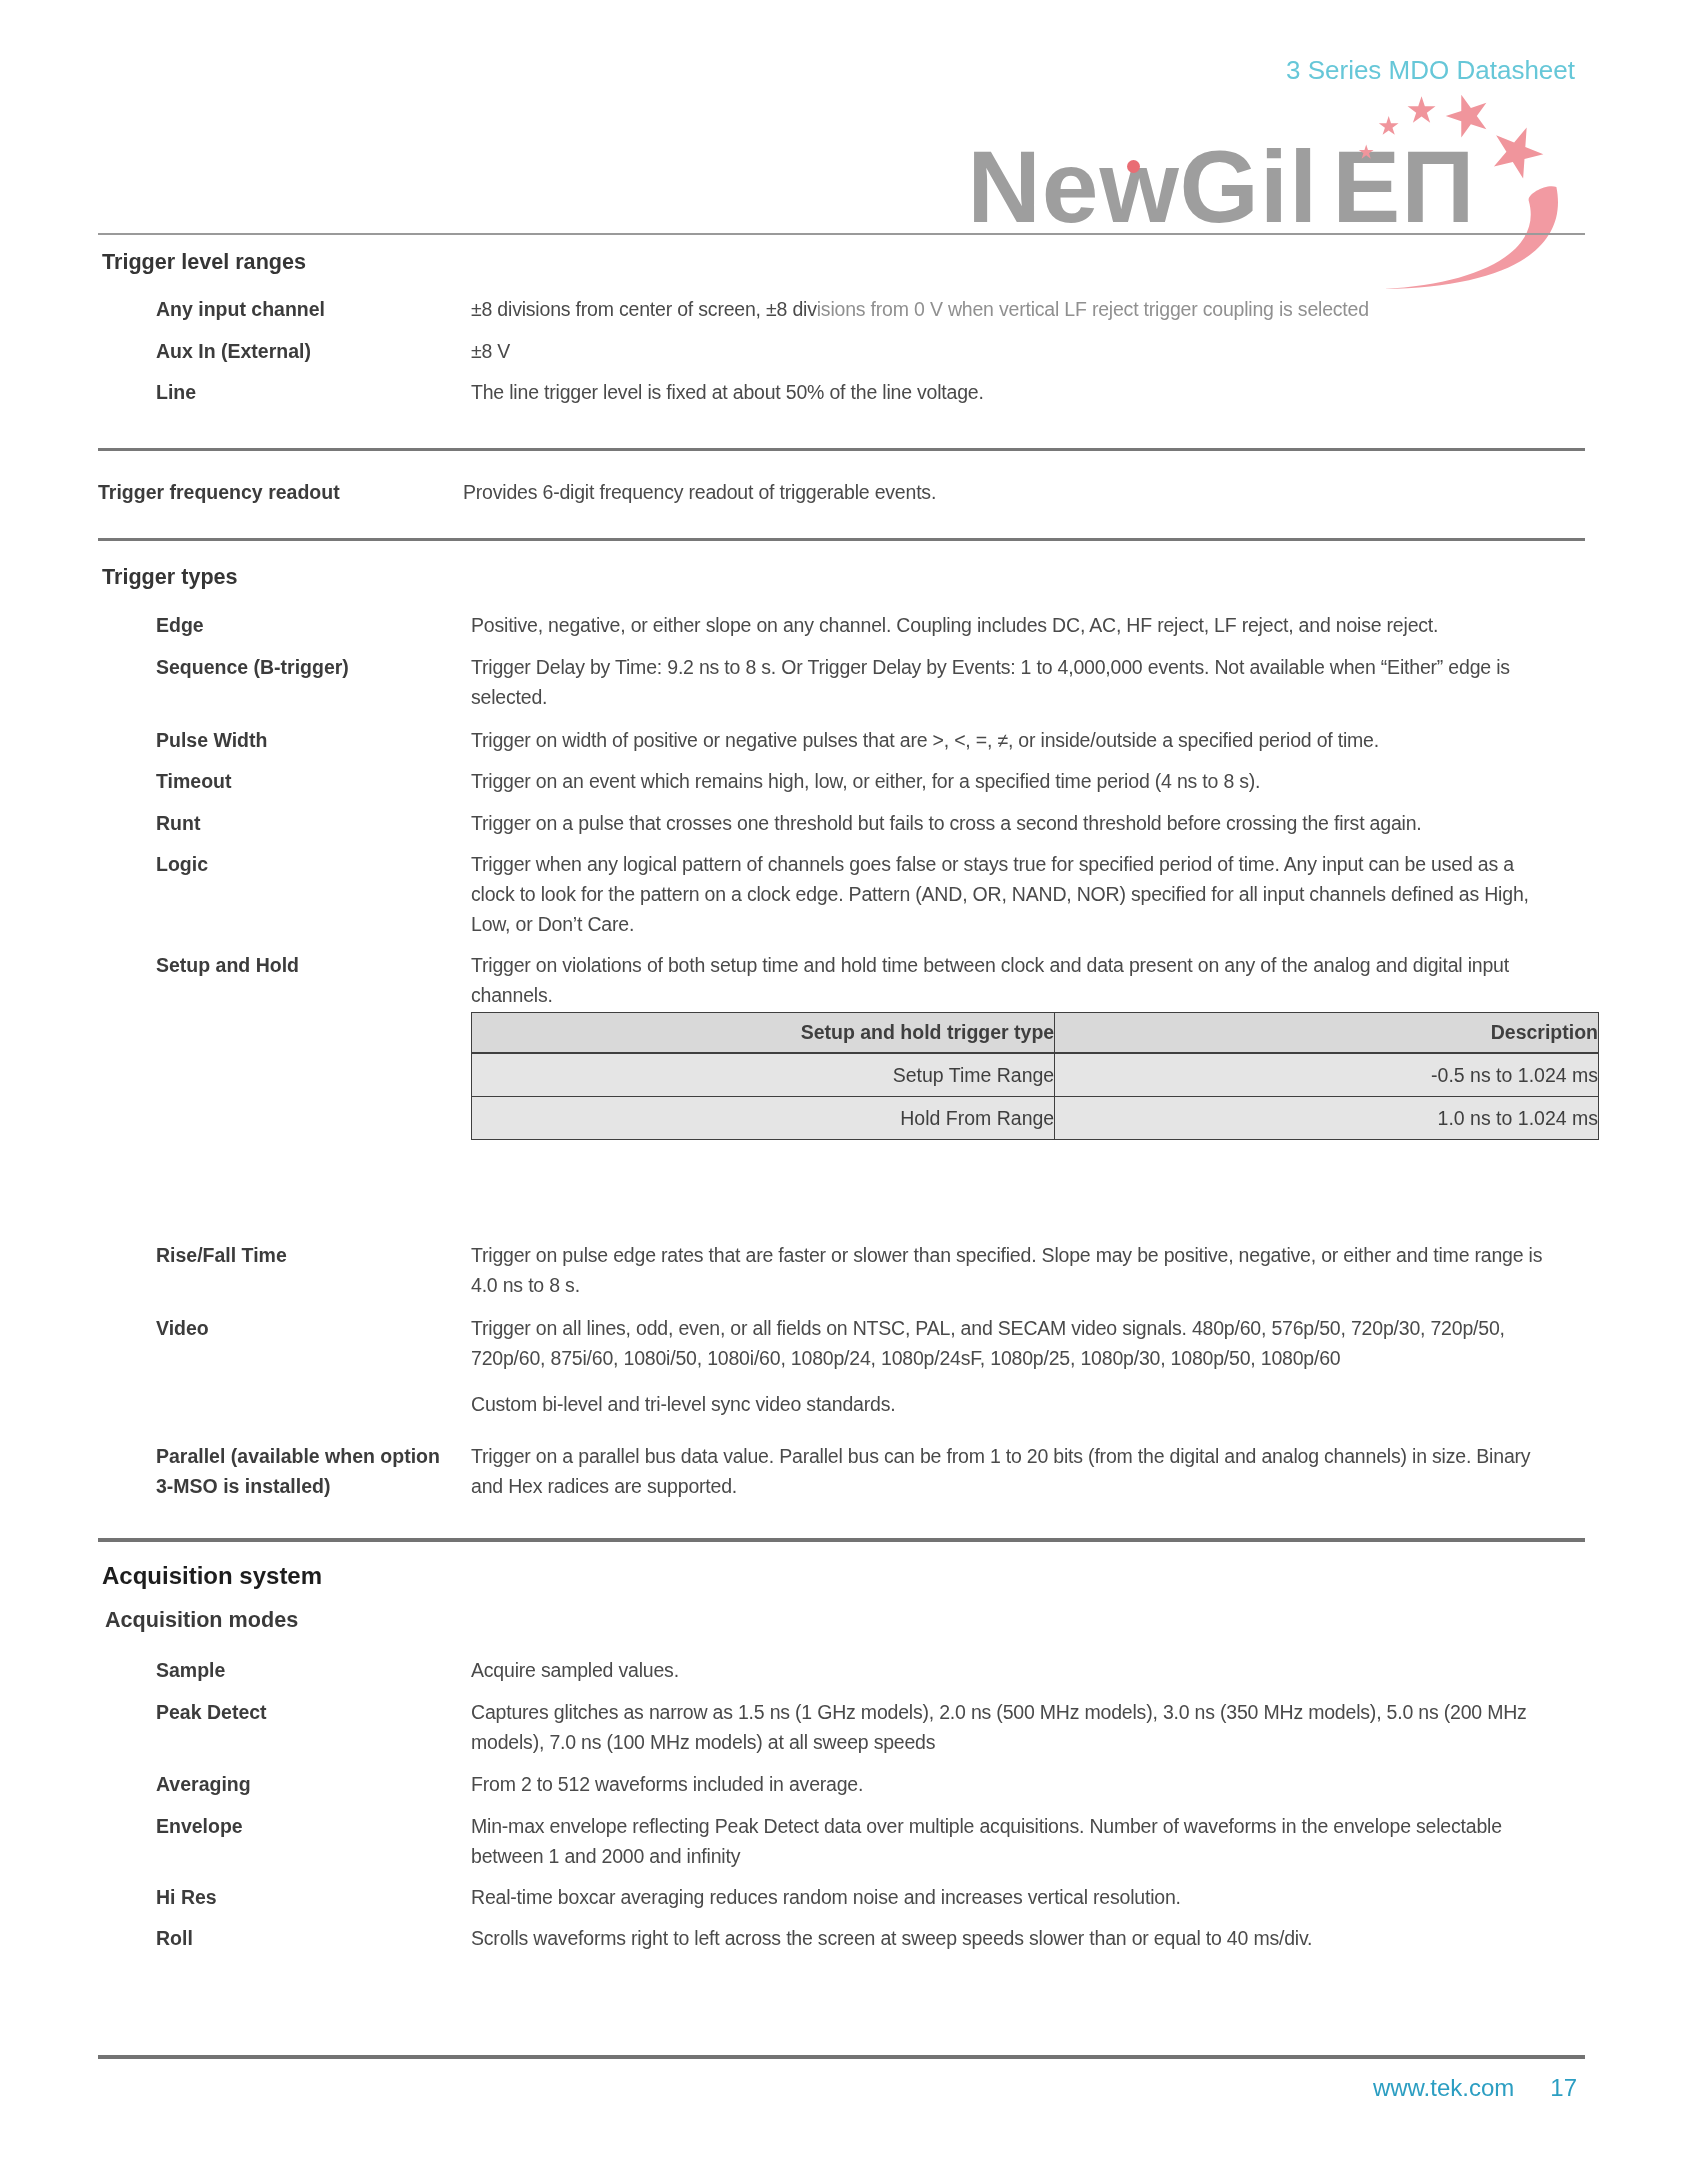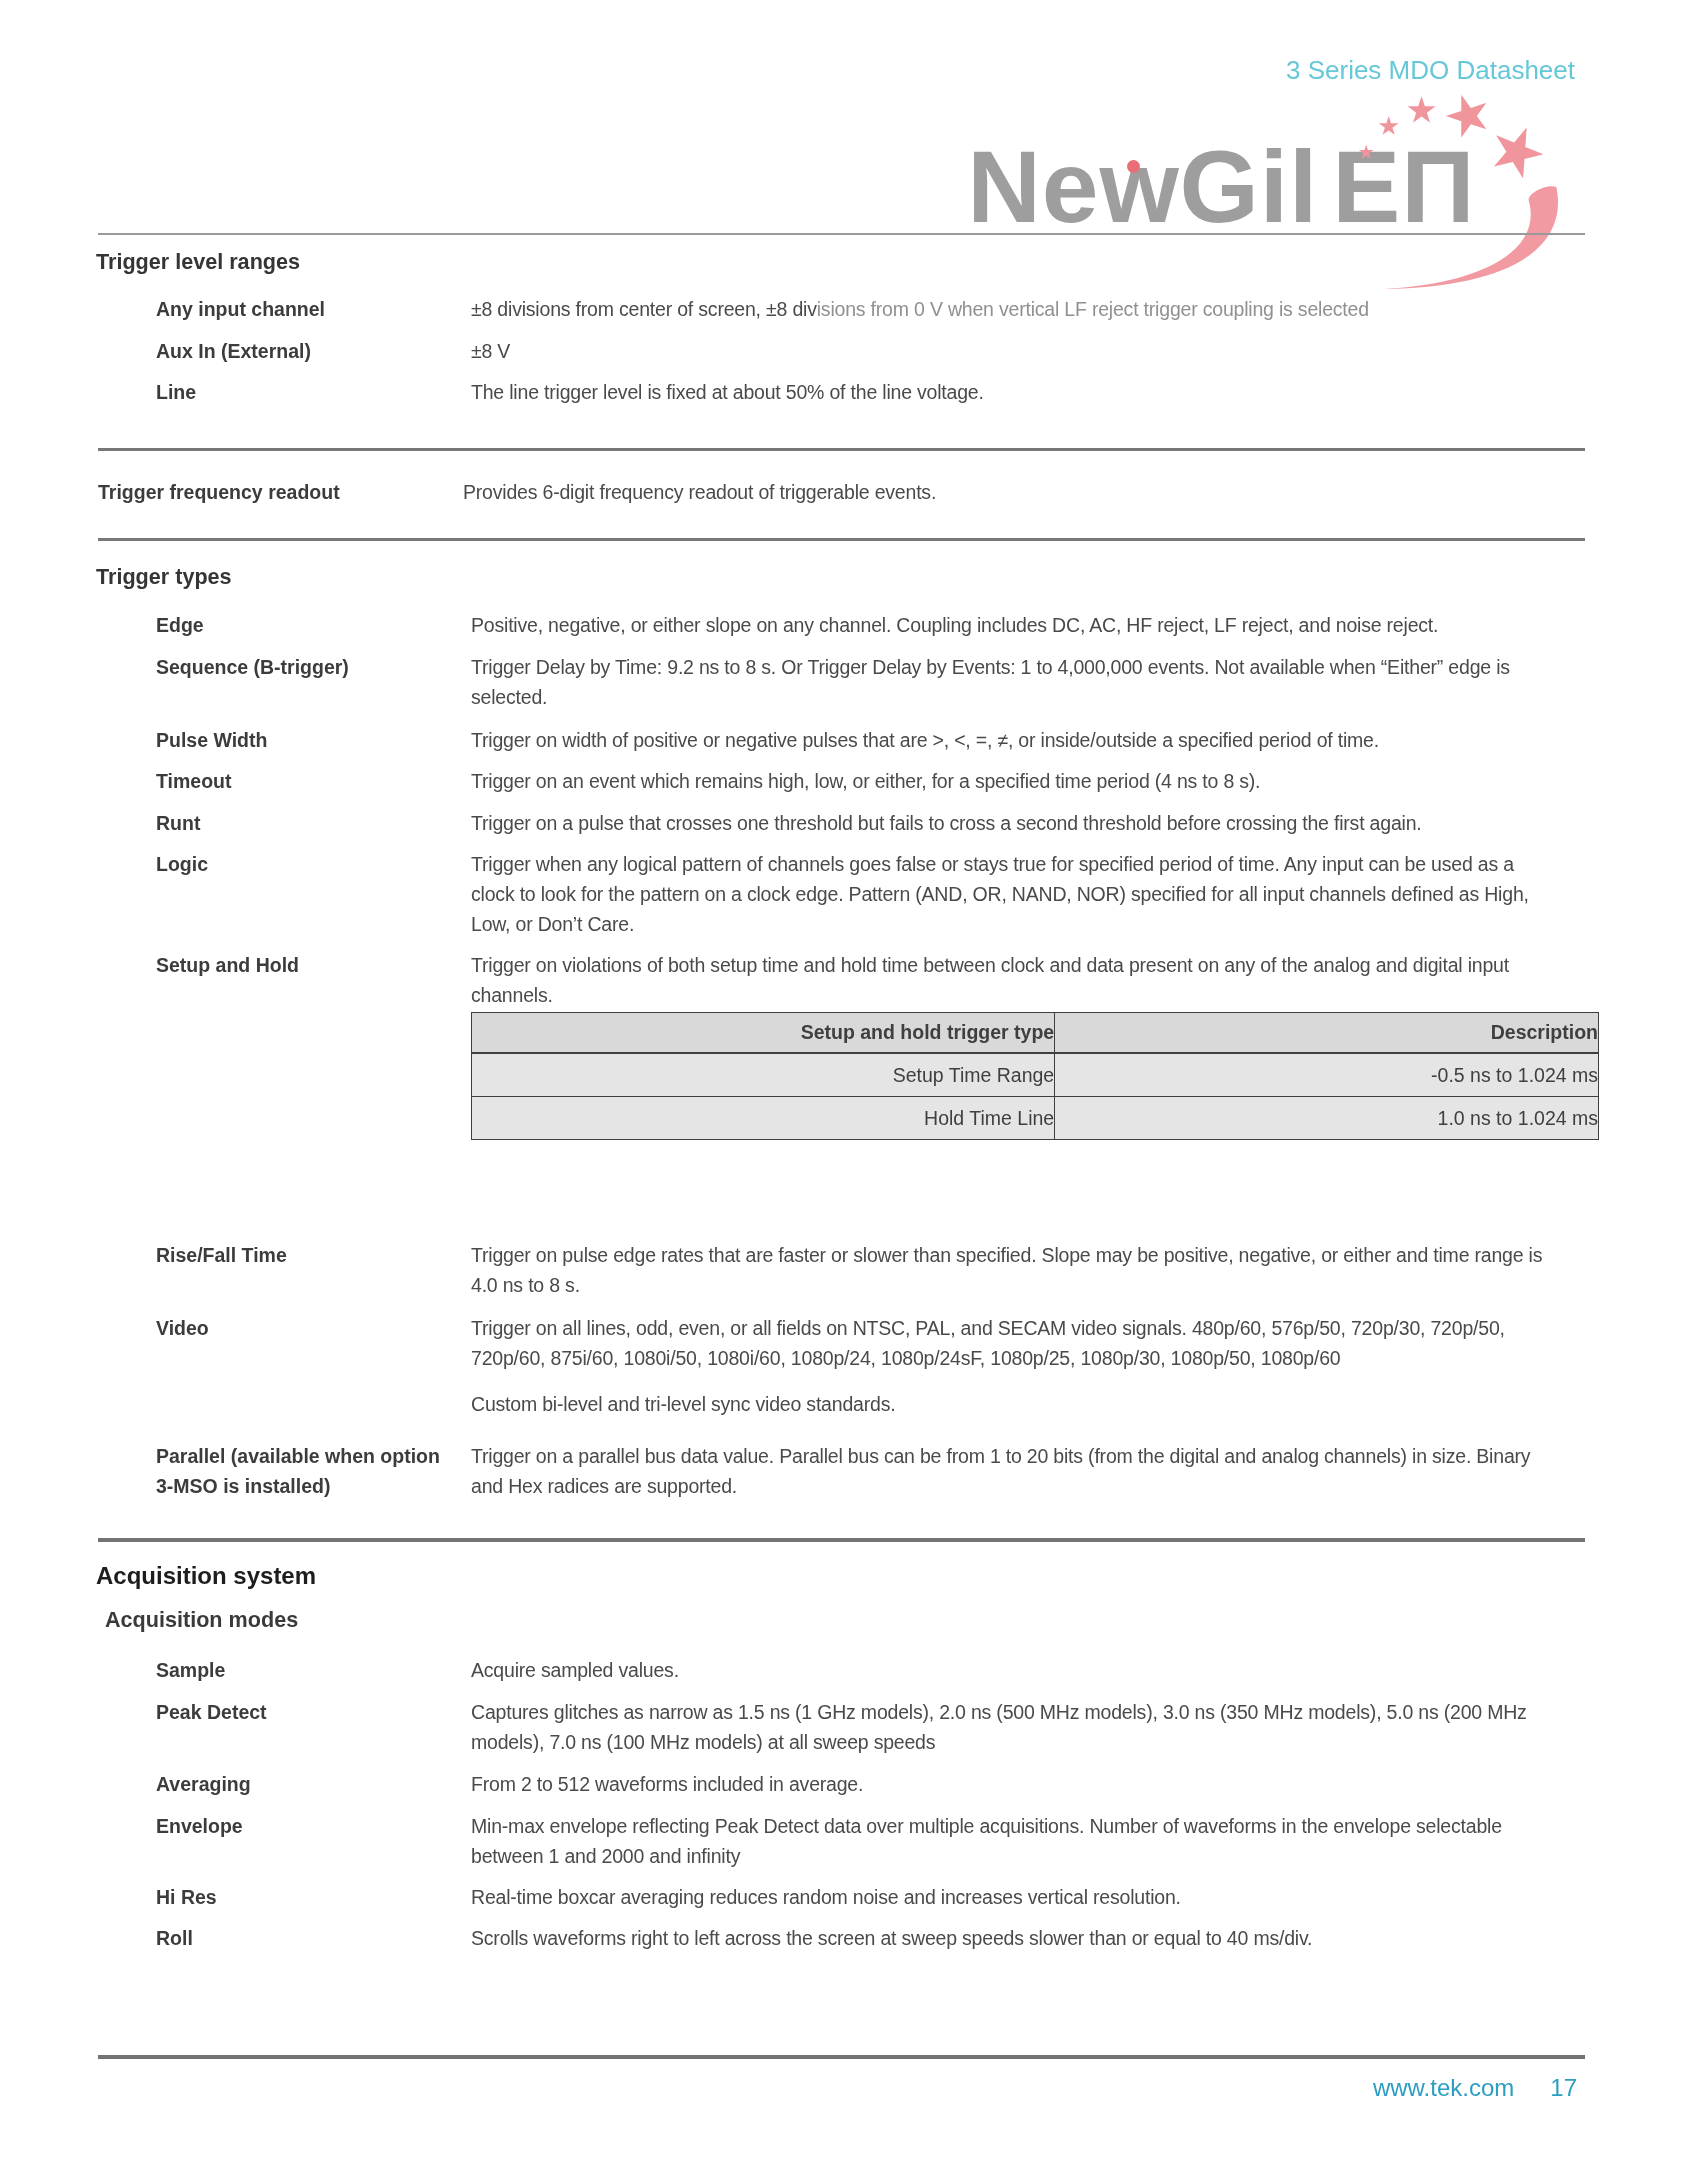--- a/index.html
+++ b/index.html
@@ -24,21 +24,21 @@
   .wm{position:absolute;left:962px;top:86px;width:640px;height:277px;pointer-events:none;}
   .wm-text{
     position:absolute;left:5.2px;top:50px;
     font-size:102px;font-weight:700;color:#9e9e9e;line-height:1;
     letter-spacing:0.9px;white-space:nowrap;
   }
   .wm-suffix{margin-left:14px;}
   .wm-dot{position:absolute;left:165px;top:74px;width:13px;height:13px;border-radius:50%;background:#e96d74;}
   .wm-art{position:absolute;left:380px;top:4.3px;}
 
-  .sec-title{position:absolute;left:96px;font-size:21.6px;font-weight:700;color:#353535;white-space:nowrap;}
+  .sec-title{position:absolute;left:102px;font-size:21.6px;font-weight:700;color:#353535;white-space:nowrap;}
   .sec-title.big{font-size:24px;color:#1d1d1d;}
   .sec-title.sub{left:105px;color:#3a3a3a;}
   .row-label{
     position:absolute;left:156px;width:307px;
     font-size:19.5px;font-weight:700;color:#3c3c3c;
     line-height:30px;white-space:pre-line;
   }
   .row-label.wide{left:98px;width:363px;}
   .row-desc{
     position:absolute;left:471px;width:1150px;
@@ -155,21 +155,21 @@
     <tbody>
         <tr>
       <th class="c1">Setup and hold trigger type</th>
       <th>Description</th>
     </tr>
     <tr>
       <td>Setup Time Range</td>
       <td>-0.5 ns to 1.024 ms</td>
     </tr>
     <tr>
-      <td>Hold Time Line</td>
+      <td>Hold From Range</td>
       <td>1.0 ns to 1.024 ms</td>
     </tr>
   </tbody>
     </table>
 
   <div>
     <div class="row-label" style="top:1240px">Rise/Fall Time</div>
     <div class="row-desc" style="top:1240px">Trigger on pulse edge rates that are faster or slower than specified. Slope may be positive, negative, or either and time range is
 4.0 ns to 8 s.</div>
   </div>

